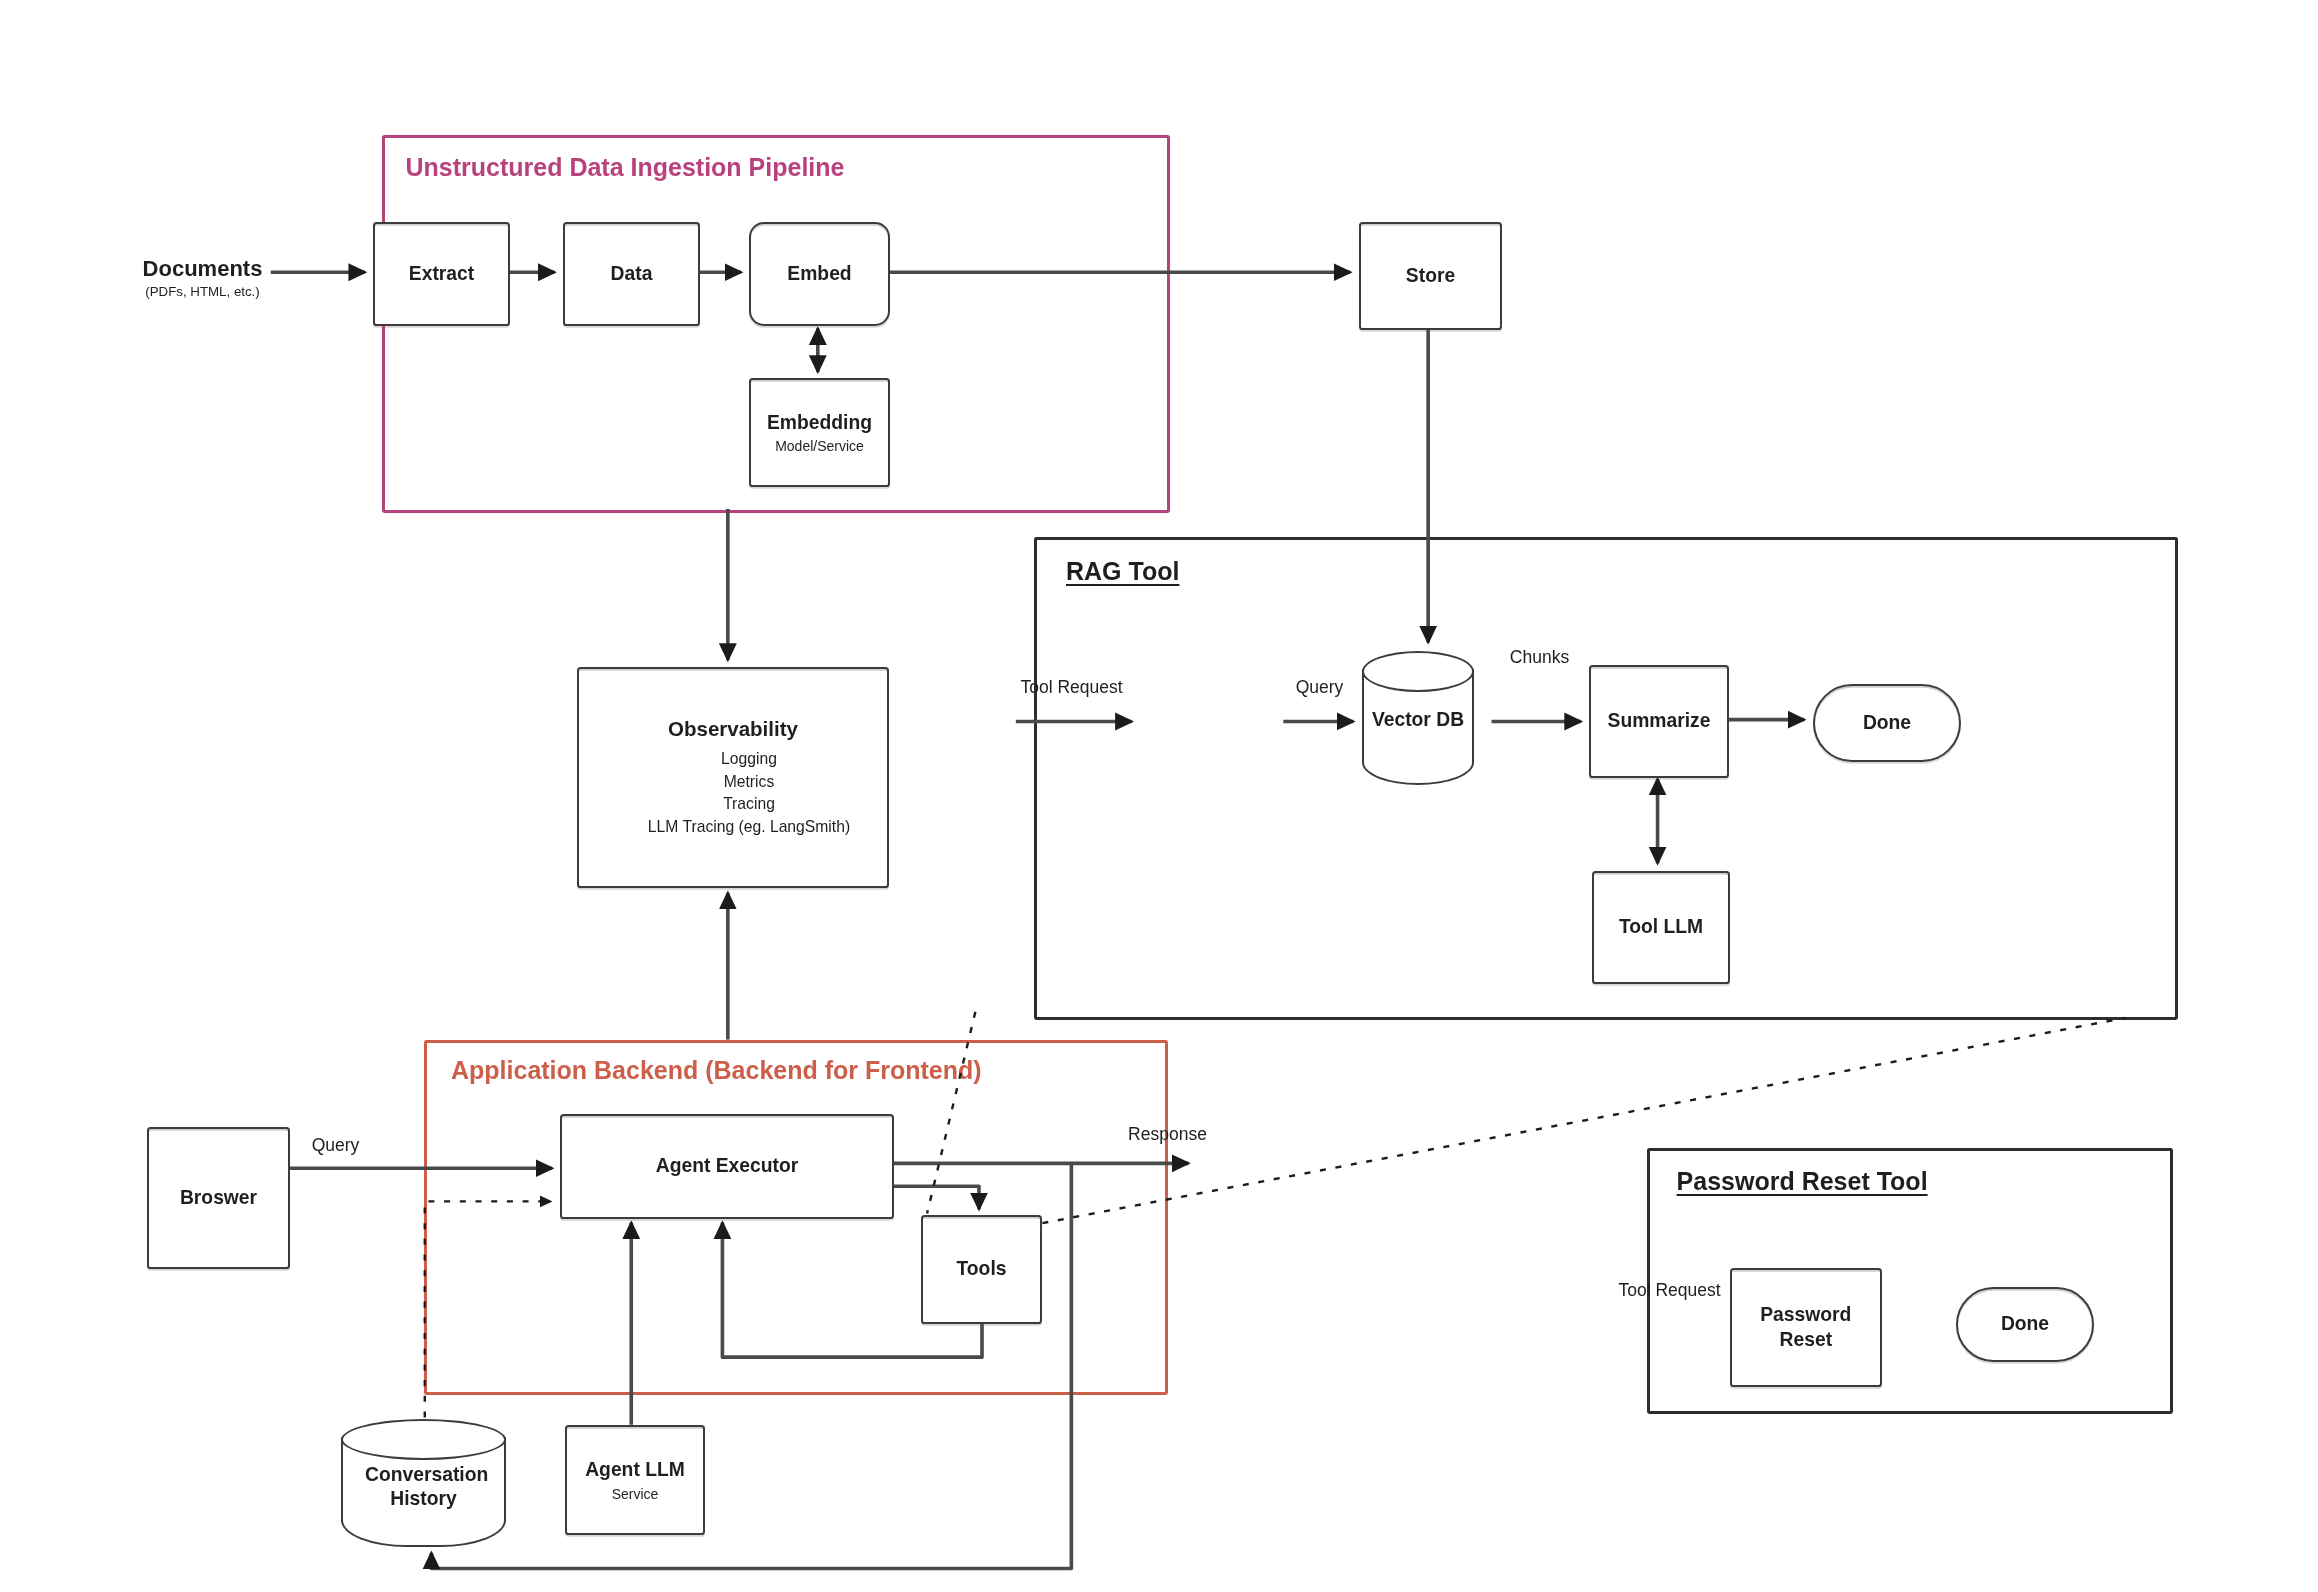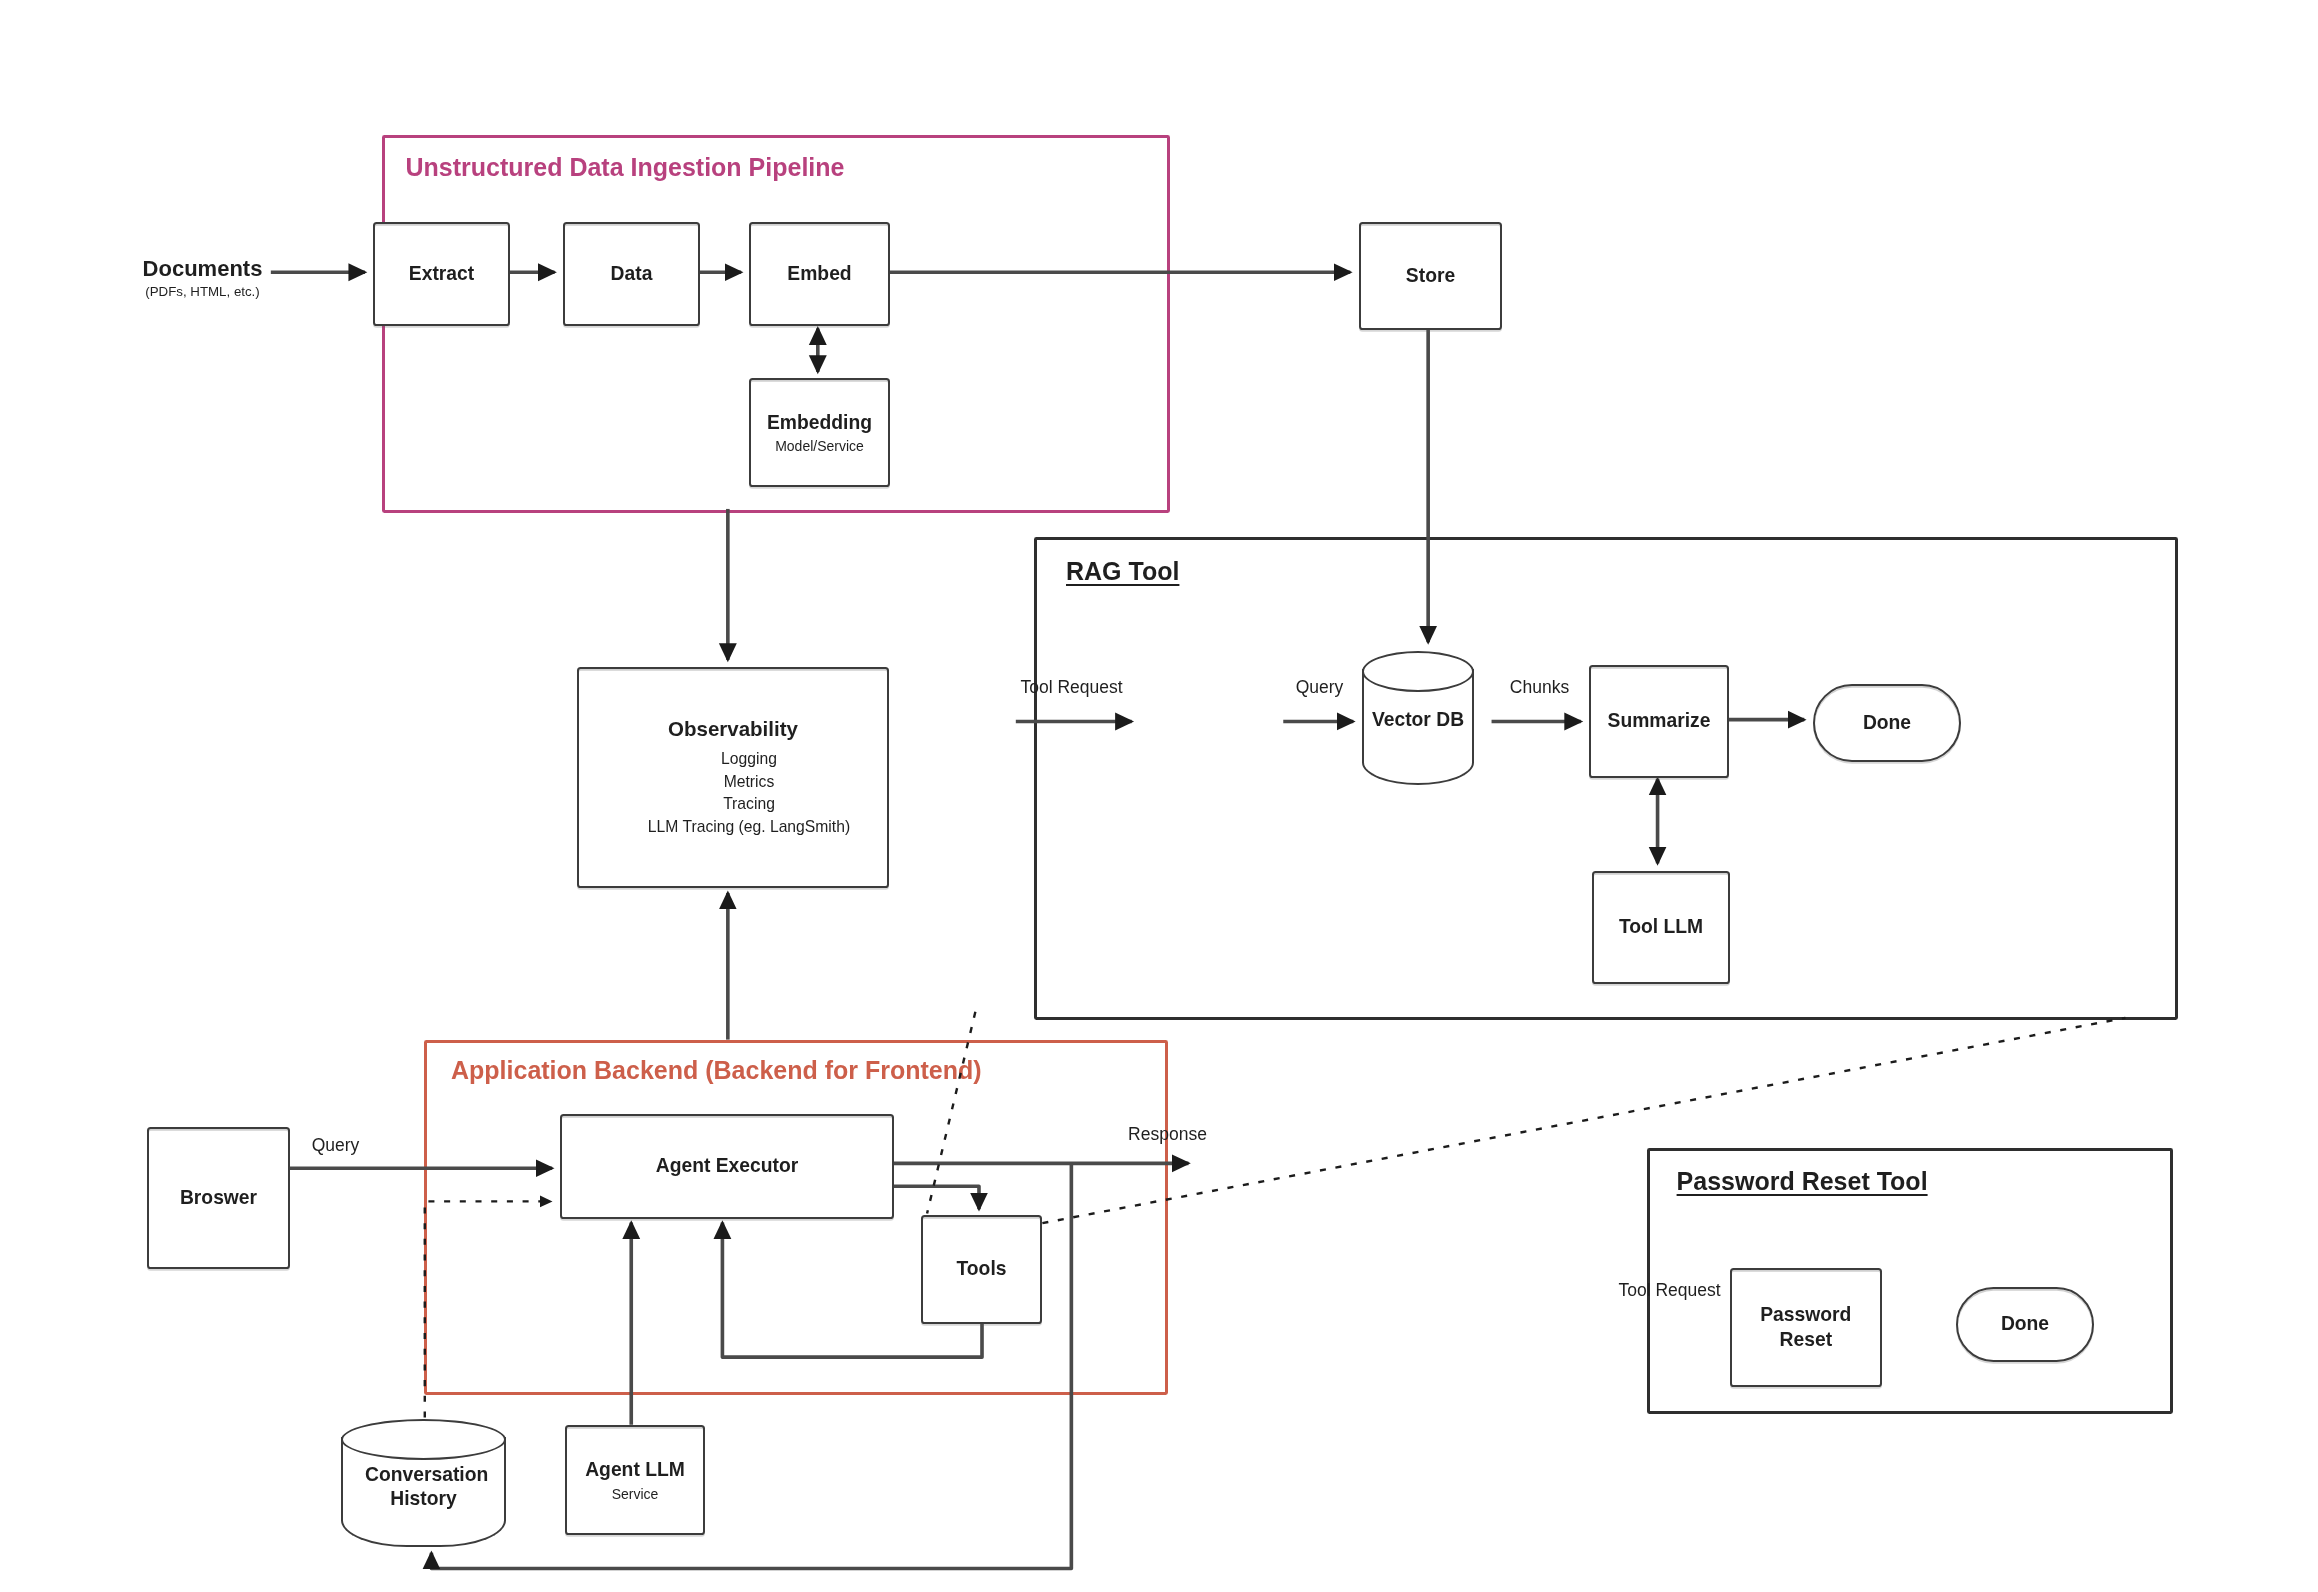--- a/index.html
+++ b/index.html
@@ -91,21 +91,21 @@
     <div class="nlabel">Documents</div>
     <div class="nsub">(PDFs, HTML, etc.)</div>
   </div>
 
   <div class="node" style="left:373px;top:222px;width:133px;height:100px;">
     <span class="nlabel">Extract</span>
   </div>
   <div class="node" style="left:563px;top:222px;width:133px;height:100px;">
     <span class="nlabel">Data</span>
   </div>
-  <div class="node" style="left:749px;top:222px;width:137px;height:100px;">
+  <div class="node" style="left:749px;top:222px;width:137px;height:100px;border-radius:15px;">
     <span class="nlabel">Embed</span>
   </div>
   <div class="node" style="left:749px;top:378px;width:137px;height:105px;">
     <span class="nlabel">Embedding</span>
     <span class="nsub">Model/Service</span>
   </div>
   <div class="node" style="left:1359px;top:222px;width:139px;height:104px;">
     <span class="nlabel">Store</span>
   </div>
 
@@ -157,17 +157,17 @@
     <span class="nlabel" style="max-width:115px;">Password Reset</span>
   </div>
   <div class="node stadium" style="left:1956px;top:1287px;width:134px;height:71px;">
     <span class="nlabel">Done</span>
   </div>
 
   <div class="elabel" style="left:275px;top:1135px;width:121px;">Query</div>
   <div class="elabel" style="left:1104px;top:1124px;width:127px;">Response</div>
   <div class="elabel" style="left:999px;top:677px;width:145px;">Tool Request</div>
   <div class="elabel" style="left:1265px;top:677px;width:109px;">Query</div>
-  <div class="elabel" style="left:1482px;top:677px;width:115px;">Chunks</div>
+  <div class="elabel" style="left:1482px;top:647px;width:115px;">Chunks</div>
   <div class="elabel" style="left:1600px;top:1280px;width:139px;">Tool Request</div>
 
 </div>
 
 
 </body></html>

